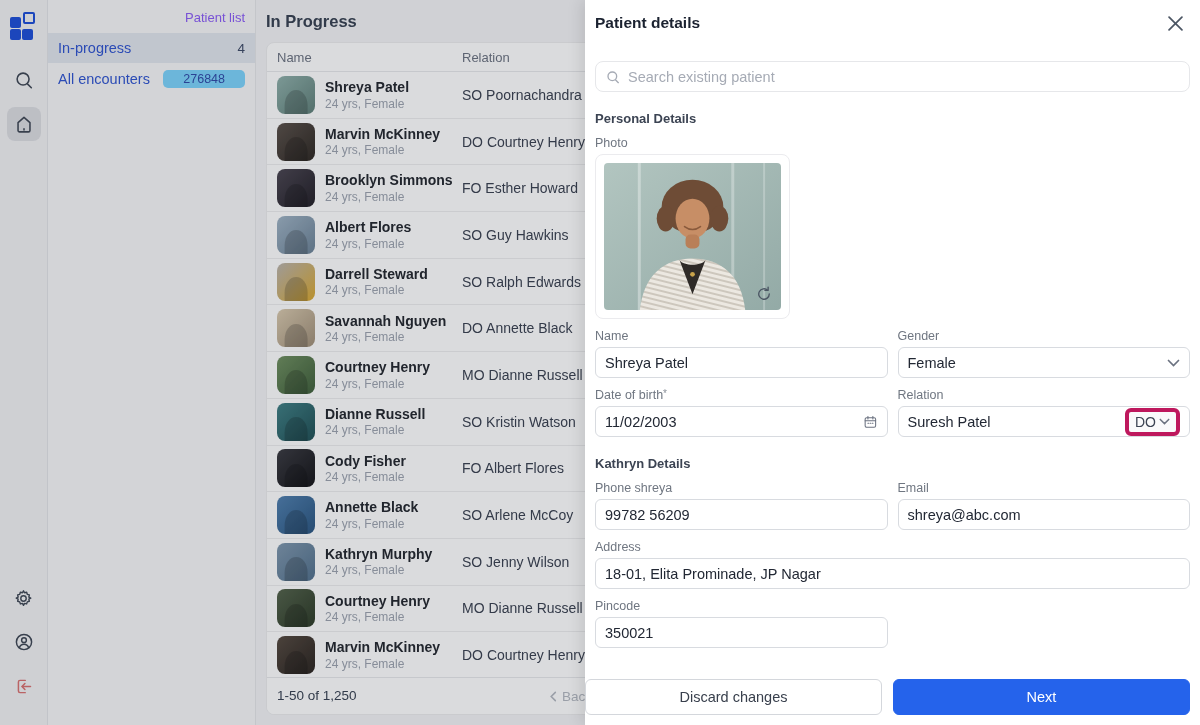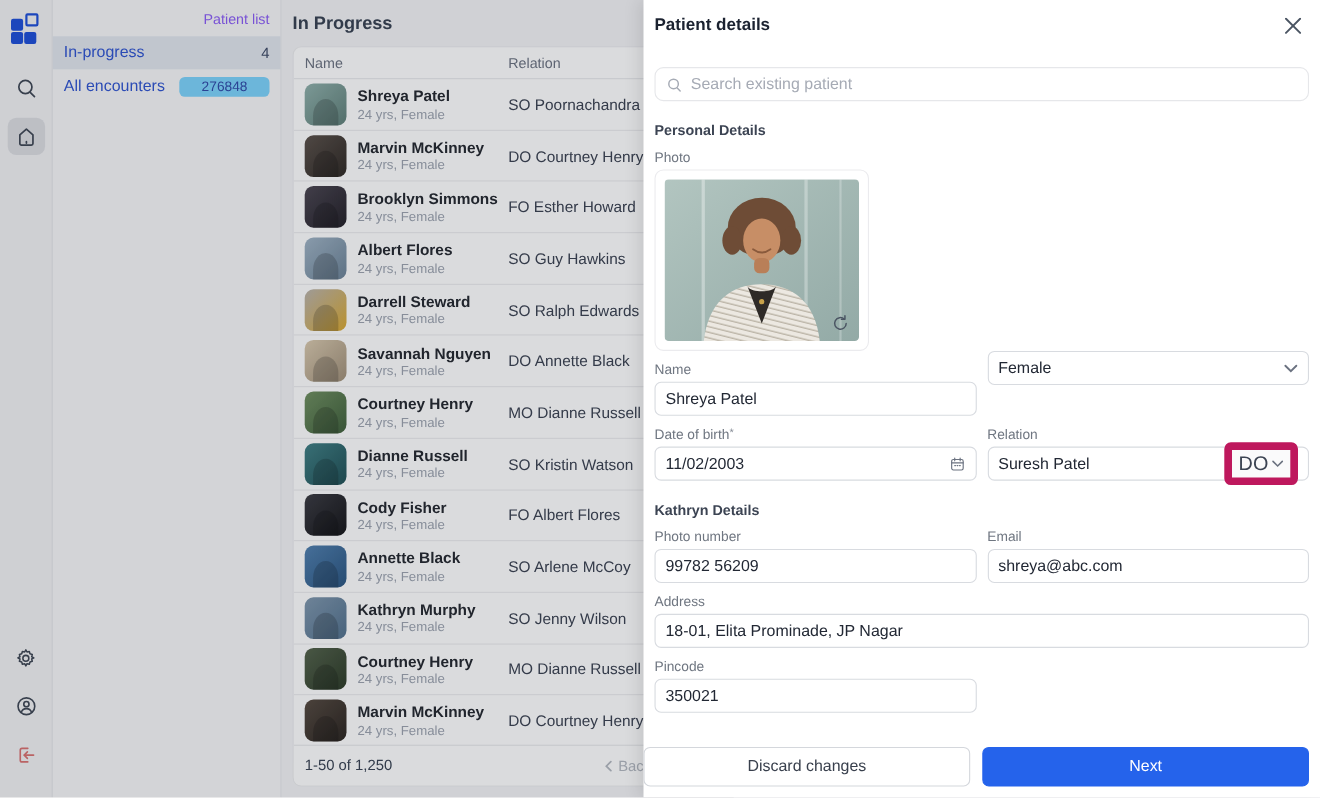--- a/index.html
+++ b/index.html
@@ -83,22 +83,22 @@
   .photo svg.pic { display:block; width:100%; height:100%; }
   .refresh { position:absolute; right:6px; bottom:5px; cursor:pointer; width:22px; height:22px;
     display:flex; align-items:center; justify-content:center; }
   .grid2 { display:grid; grid-template-columns:1fr 1fr; column-gap:10px; }
   .field { height:31px; border:1px solid #d8dbe0; border-radius:6px; display:flex; align-items:center;
     padding:0 9px; gap:6px; background:#fff; }
   .field input { border:none; outline:none; width:100%; font-size:14.5px; color:#222834;
     font-family:"Liberation Sans", sans-serif; background:transparent; }
   .field .grow { flex:1; font-size:14.5px; color:#222834; white-space:nowrap; overflow:hidden; }
   .field.select { justify-content:space-between; cursor:pointer; }
-  .mini-select { display:flex; align-items:center; gap:3px; border:7px solid #be185d; background:#fafafb;
-    border-radius:6px; padding:2px 6px; font-size:18px; color:#3c4453; cursor:pointer; flex-shrink:0; }
+  .mini-select { display:flex; align-items:center; gap:3px; border:4px solid #be185d; background:#fafafb;
+    border-radius:6px; padding:2px 6px; font-size:14px; color:#3c4453; cursor:pointer; flex-shrink:0; }
   .drawer-footer { position:absolute; left:0; right:10px; bottom:10px; display:flex; gap:11px; }
   .btn { flex:1; height:36px; border-radius:6px; display:flex; align-items:center; justify-content:center;
     font-size:14.5px; cursor:pointer; font-family:"Liberation Sans", sans-serif; }
   .btn.ghost { background:#fff; border:1px solid #d4d7dc; color:#39404d; }
   .btn.primary { background:#2563eb; border:1px solid #2563eb; color:#fff; font-weight:500; }
 </style>
 </head>
 <body>
 
 <div class="app">
@@ -403,20 +403,21 @@
     </div>
 
     <div class="grid2">
       <div>
         <div class="flabel">Name</div>
         <div class="field">
           <input value="Shreya Patel" style="">
         </div>
       </div>
       <div>
+        <div class="flabel">Gender</div>
         <div class="field select">
           <span class="grow">Female</span>
           <svg width="13" height="8" viewBox="0 0 13 8" fill="none" stroke="#6b7280" stroke-width="1.7" stroke-linecap="round">
               <path d="M1.5 1.5 L6.5 6.5 L11.5 1.5"></path>
             </svg>
         </div>
       </div>
       <div>
         <div class="flabel">
           <span>Date of birth</span><span class="req">*</span>
@@ -444,21 +445,21 @@
                 <path d="M1.5 1.5 L6.5 6.5 L11.5 1.5"></path>
               </svg>
           </div>
         </div>
       </div>
     </div>
 
     <div class="sec-h">Kathryn Details</div>
     <div class="grid2">
       <div>
-        <div class="flabel">Photo number</div>
+        <div class="flabel">Phone shreya</div>
         <div class="field">
           <input value="99782 56209" style="">
         </div>
       </div>
       <div>
         <div class="flabel">Email</div>
         <div class="field">
           <input value="shreya@abc.com" style="">
         </div>
       </div>

